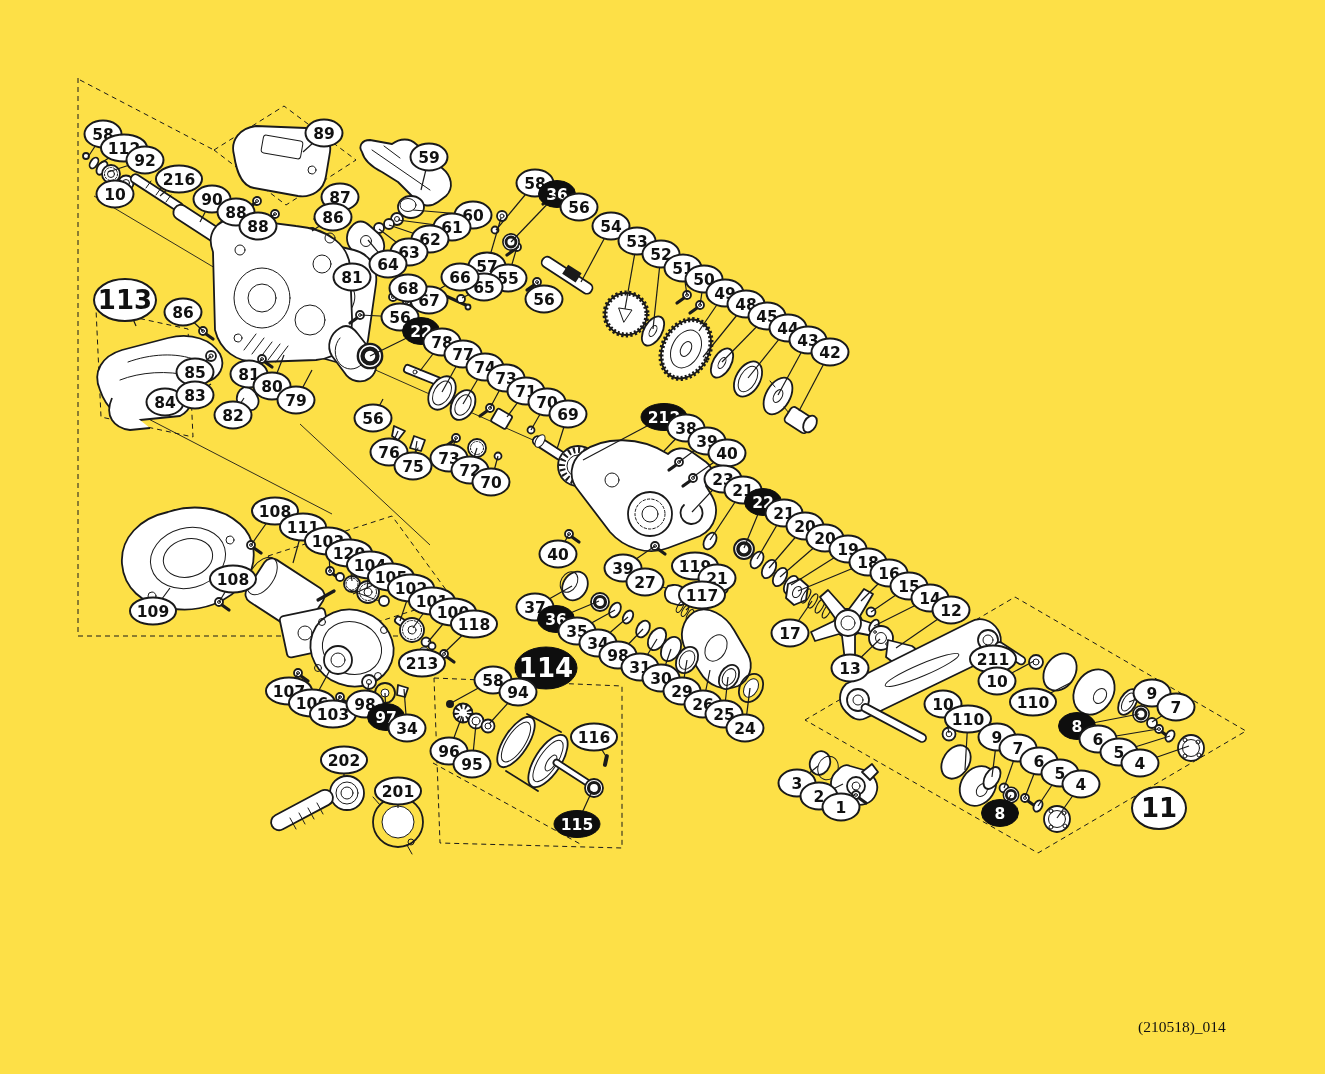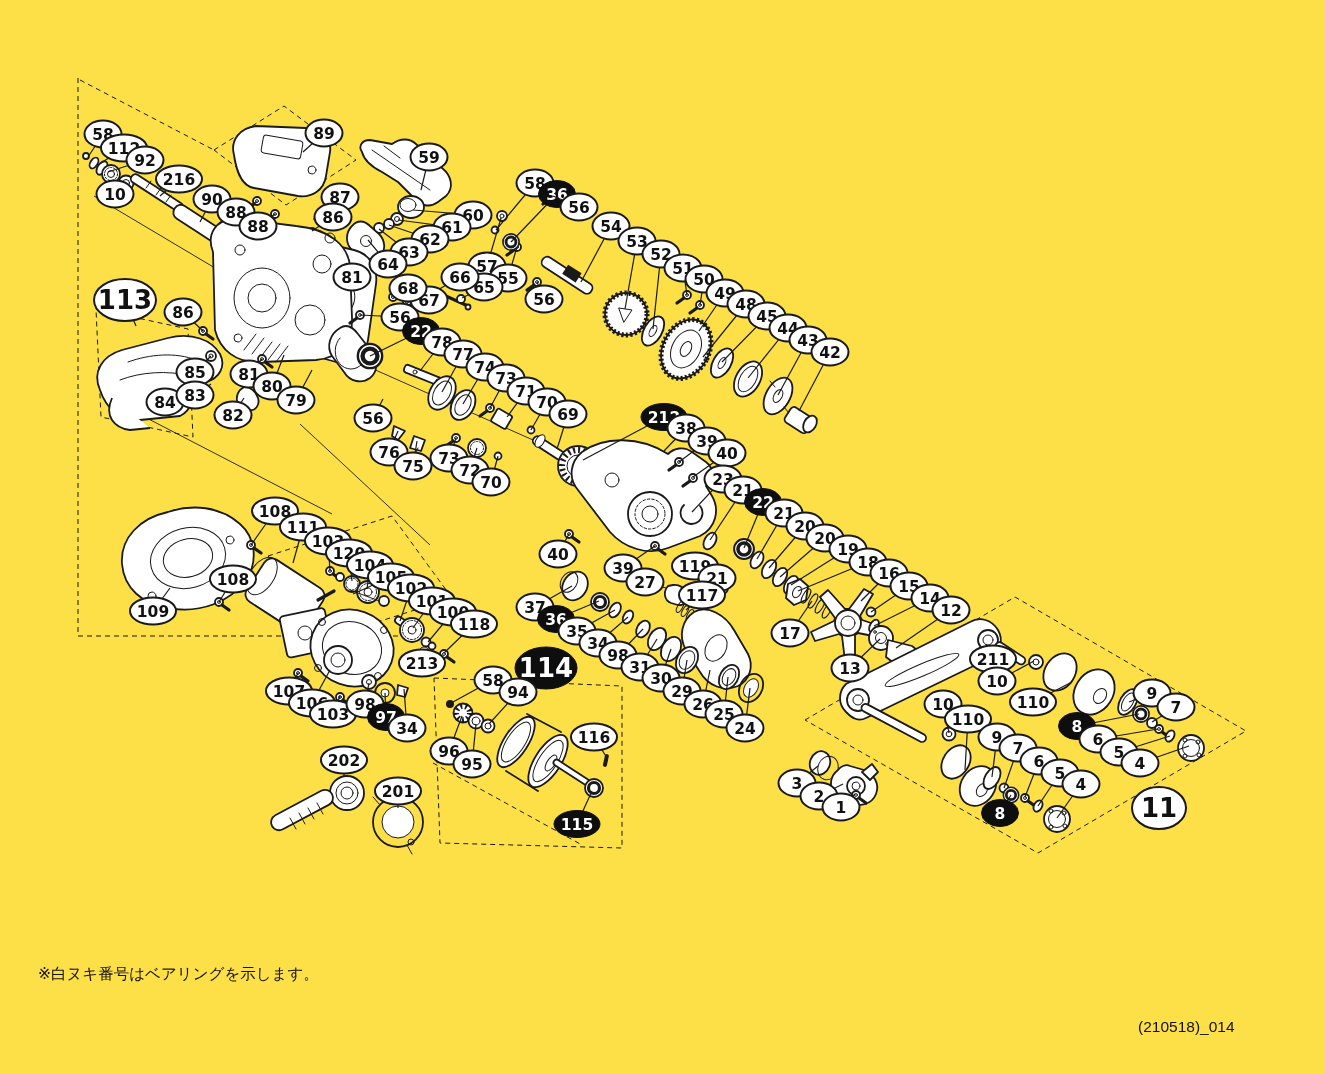--- a/index.html
+++ b/index.html
@@ -21,21 +21,21 @@
   .leader{stroke:#1a1a1a;stroke-width:1.2}
   .bub  {fill:#fff;stroke:#1a1a1a;stroke-width:2}
   .bub-b{fill:#0e0e0e;stroke:#0e0e0e}
   .num  {font-family:"DejaVu Sans",sans-serif;font-weight:bold;font-size:15.5px;fill:#111;text-anchor:middle}
   .num-b{fill:#fff}
   .num-l{font-size:26px}
   
   .notes{position:absolute;left:38px;top:914px;font-size:15.5px;line-height:24px;
          font-family:"DejaVu Sans",sans-serif;white-space:pre}
   .docnum{position:absolute;left:1138px;top:1018px;font-size:15.5px;
-          font-family:Liberation Sans, sans-serif}
+          font-family:Liberation Serif, serif}
 </style>
 </head>
 <body>
 
 <div class="stage">
 
 <svg width="1325" height="1074" viewBox="0 0 1325 1074">
 
   <g>
     <path class="dash" d="M78,78 V636 H405"></path>
@@ -1149,20 +1149,19 @@
         </g>
         <g>
           <line x1="745" y1="728" x2="750" y2="688" class="leader"></line>
           <ellipse cx="745" cy="728" rx="18.5" ry="13.5" class="bub"></ellipse>
           <text x="745" y="728" dy=".36em" class="num">24</text>
         </g>
       </g>
 </svg>
 
   <div class="notes">
-    <div>※白ヌキ番号はベアリングを示します。</div>
     
     
     
   </div>
 
   <div class="docnum">(210518)_014</div>
 </div>
 
 </body></html>

